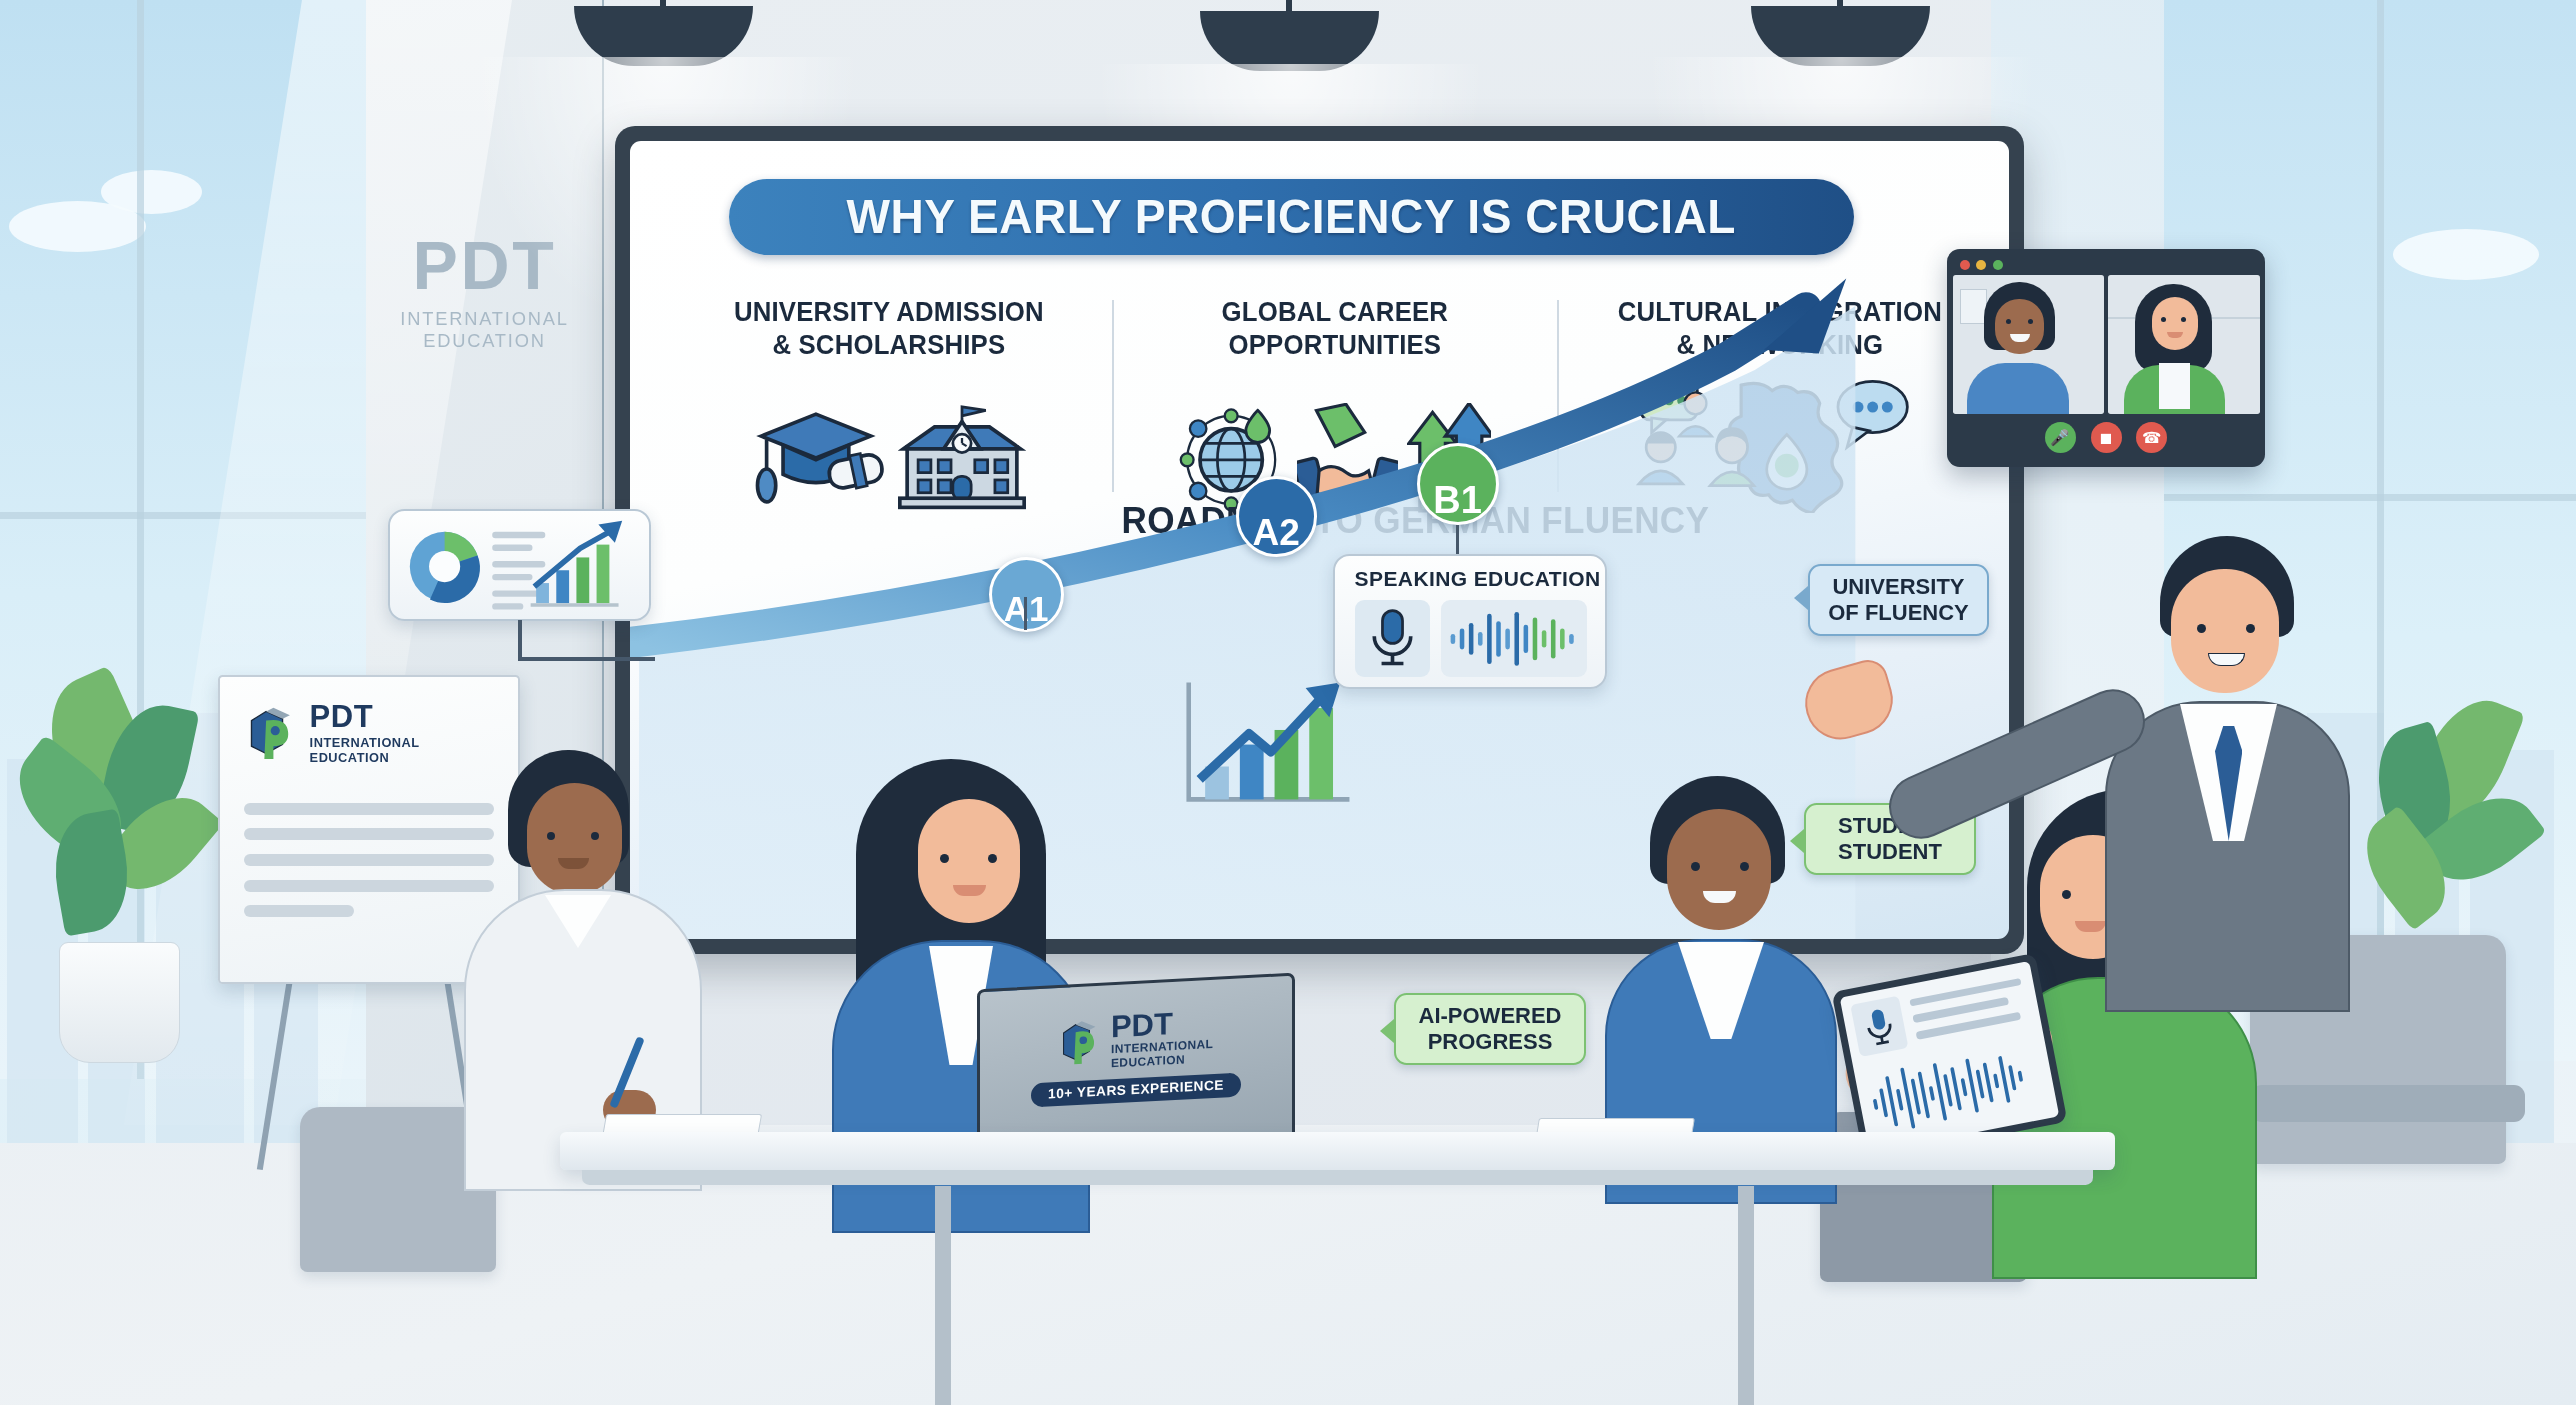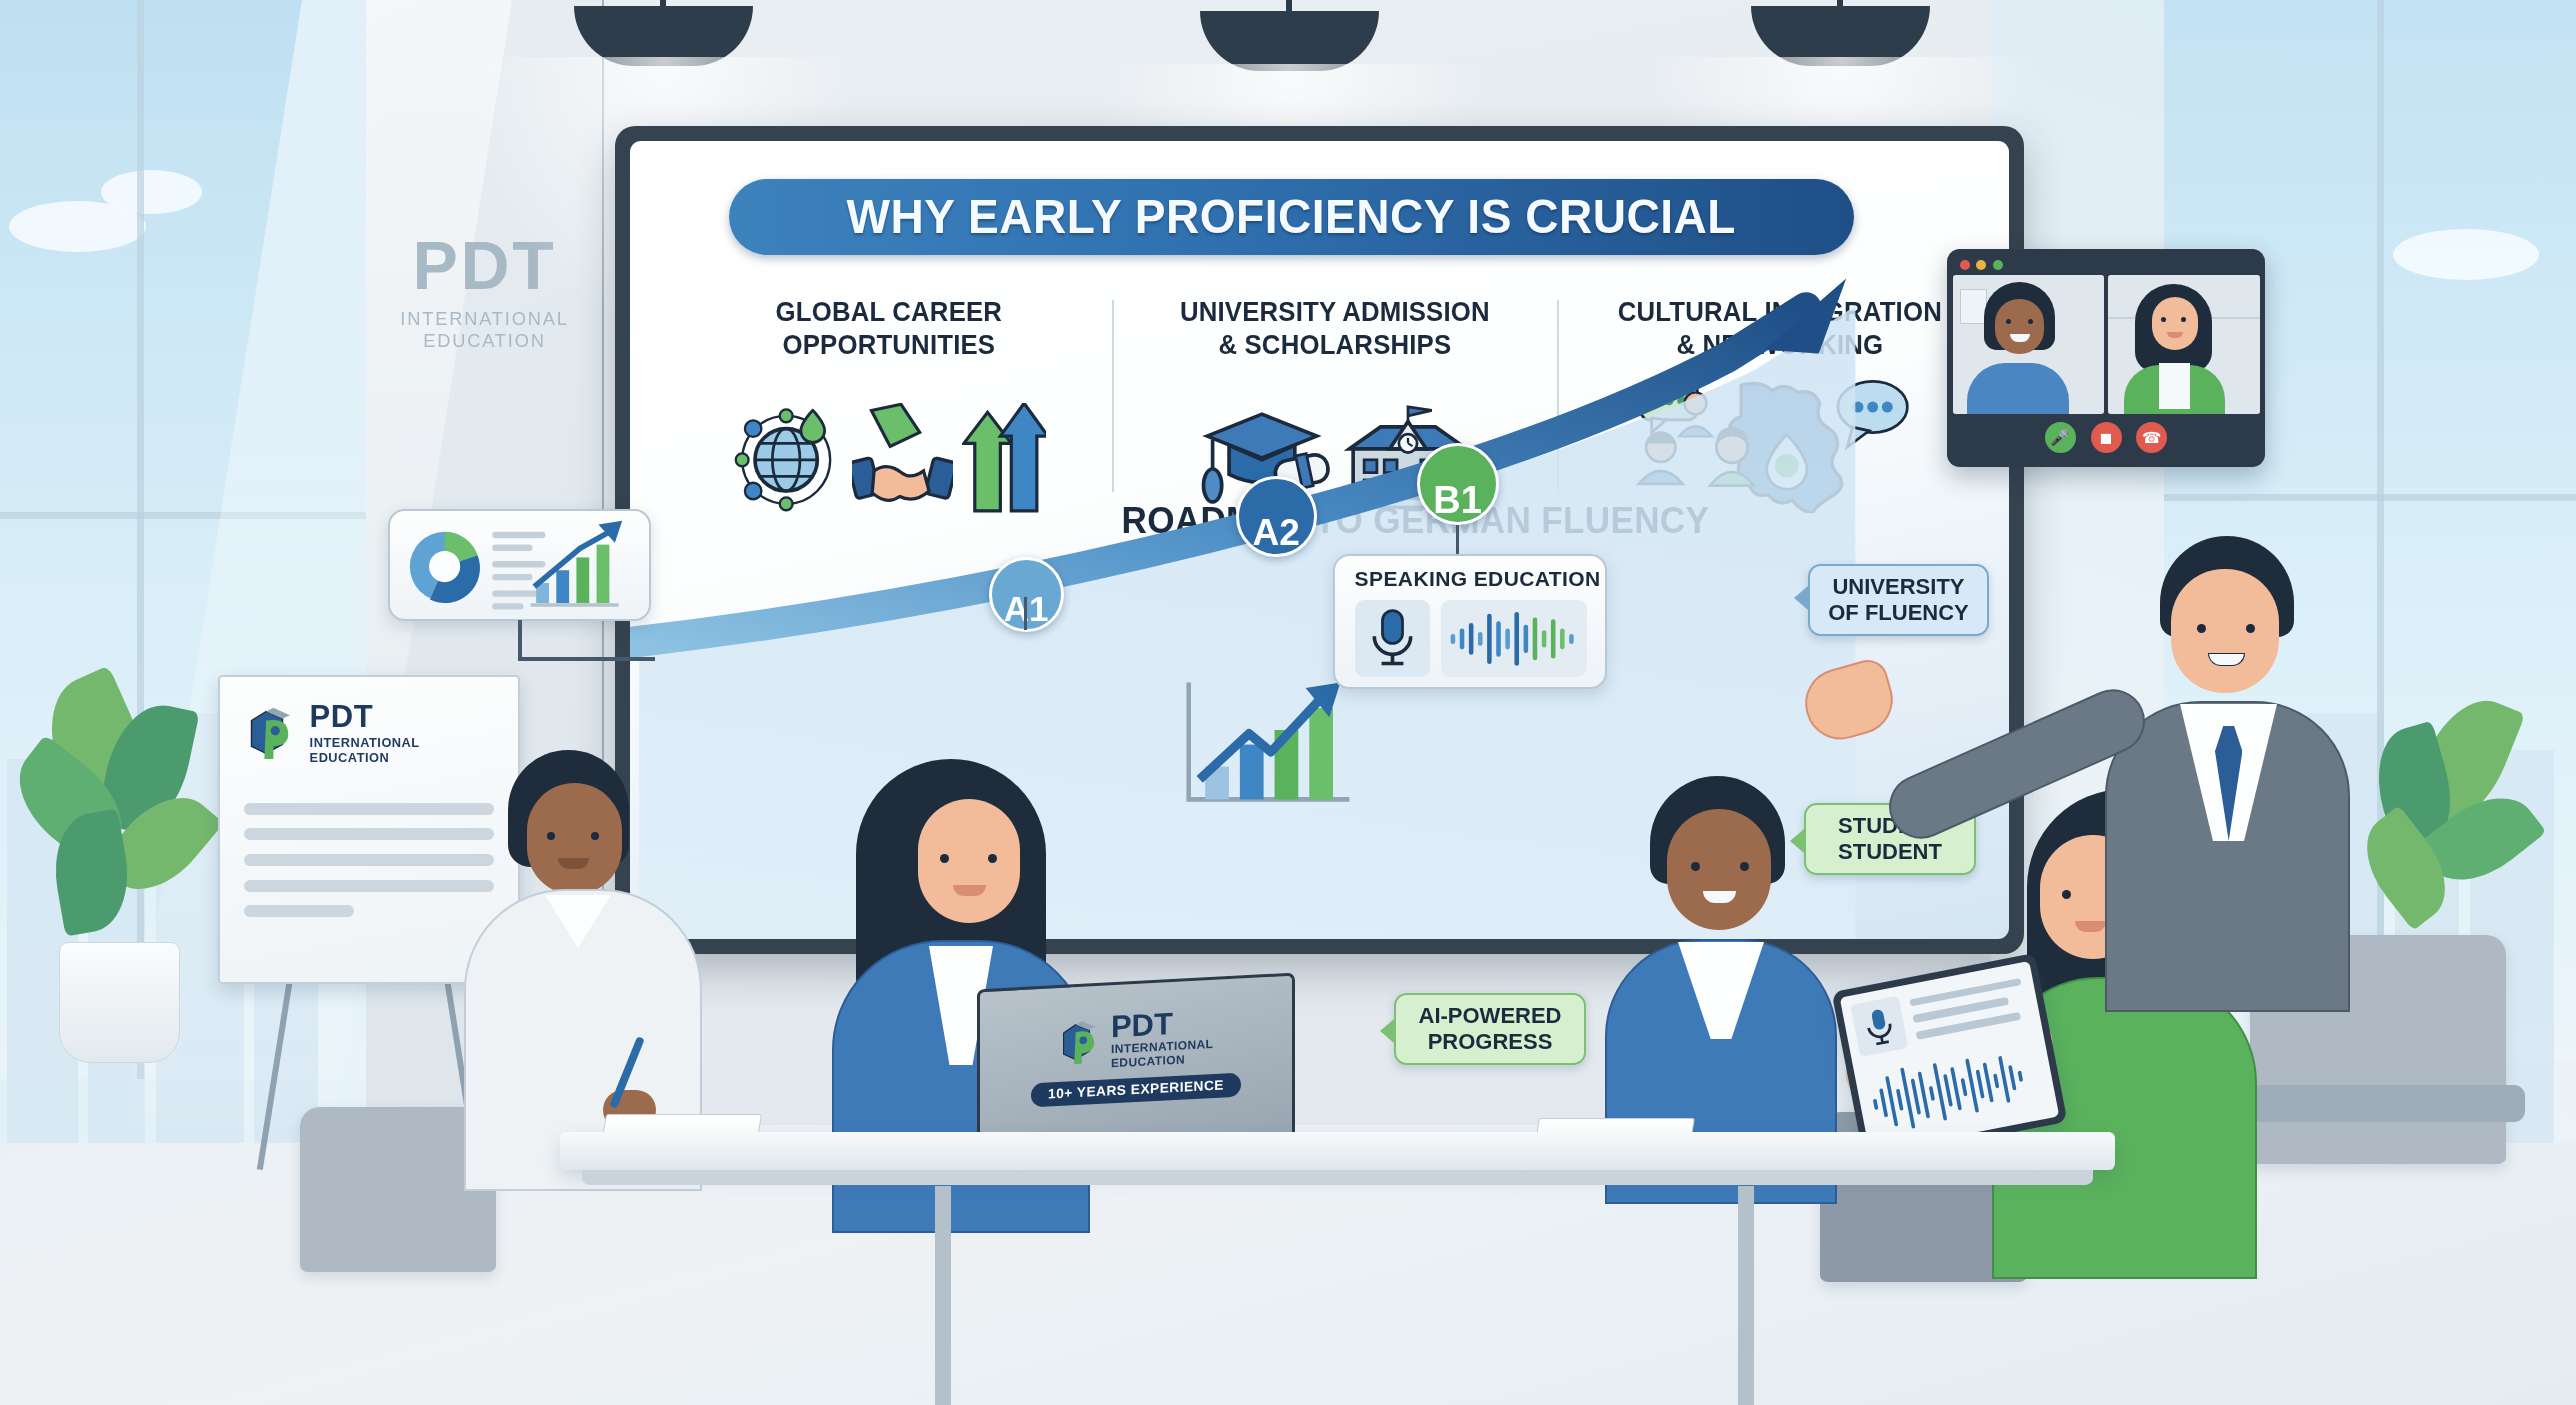--- a/index.html
+++ b/index.html
@@ -260,51 +260,20 @@
   </div>
 
   <div id="board">
     <div id="board-inner">
 
       <div class="title-pill">
         <span>WHY EARLY PROFICIENCY IS CRUCIAL</span>
       </div>
 
       <div class="cols">
-
-        <div class="col">
-          <h3>
-            <span>GLOBAL CAREER</span><br>
-            <span>OPPORTUNITIES</span>
-          </h3>
-          <div class="col-icons">
-            <svg width="110" height="110" viewBox="0 0 120 120">
-              <circle cx="58" cy="62" r="34" fill="#9ccbe8" stroke="#1b2a3d" stroke-width="4"></circle>
-              <ellipse cx="58" cy="62" rx="15" ry="34" fill="none" stroke="#1b2a3d" stroke-width="3"></ellipse>
-              <path d="M24 62 H92 M30 44 H86 M30 80 H86" stroke="#1b2a3d" stroke-width="3"></path>
-              <circle cx="58" cy="62" r="48" fill="none" stroke="#1b2a3d" stroke-width="2.5"></circle>
-              <circle cx="58" cy="14" r="7" fill="#6cbf6a" stroke="#1b2a3d" stroke-width="2.5"></circle>
-              <circle cx="10" cy="62" r="7" fill="#6cbf6a" stroke="#1b2a3d" stroke-width="2.5"></circle>
-              <circle cx="58" cy="110" r="7" fill="#6cbf6a" stroke="#1b2a3d" stroke-width="2.5"></circle>
-              <circle cx="22" cy="28" r="9" fill="#3f86c4" stroke="#1b2a3d" stroke-width="2.5"></circle>
-              <circle cx="22" cy="96" r="9" fill="#3f86c4" stroke="#1b2a3d" stroke-width="2.5"></circle>
-              <path d="M100 14 a13 13 0 1 1 -26 0 c0-9 13-22 13-22 s13 13 13 22" fill="#6cbf6a" stroke="#1b2a3d" stroke-width="3" transform="translate(0,16)"></path>
-            </svg>
-            <svg width="101" height="110" viewBox="0 0 110 120">
-              <path d="M6 12 L44 4 L68 40 L30 58 Z" fill="#6cbf6a" stroke="#1b2a3d" stroke-width="4" transform="translate(16,-2) scale(.85)"></path>
-              <rect x="0" y="62" width="26" height="40" rx="4" fill="#2b5d96" stroke="#1b2a3d" stroke-width="3.5" transform="rotate(-14 13 82)"></rect>
-              <rect x="84" y="62" width="26" height="40" rx="4" fill="#2b5d96" stroke="#1b2a3d" stroke-width="3.5" transform="rotate(14 97 82)"></rect>
-              <path d="M24 74 q14 -10 30 2 q10 8 24 -2 l6 22 q-16 14 -32 6 q-14 10 -30 -4 Z" fill="#f2bb9a" stroke="#1b2a3d" stroke-width="3.5"></path>
-            </svg>
-            <svg width="84" height="110" viewBox="0 0 92 120">
-              <path d="M8 118 L8 44 L-4 44 L22 10 L48 44 L36 44 L36 118 Z" fill="#6cbf6a" stroke="#1b2a3d" stroke-width="3.5" transform="translate(6,0)"></path>
-              <path d="M8 118 L8 36 L-4 36 L22 0 L48 36 L36 36 L36 118 Z" fill="#3f86c4" stroke="#1b2a3d" stroke-width="3.5" transform="translate(46,0)"></path>
-            </svg>
-          </div>
-        </div>
 
         <div class="col">
           <h3>
             <span>UNIVERSITY ADMISSION</span><br>
             <span>&amp; SCHOLARSHIPS</span>
           </h3>
           <div class="col-icons">
             <svg width="137" height="110" viewBox="0 0 150 120">
               <path d="M10 36 L70 12 L130 36 L70 60 Z" fill="#3f7ab8" stroke="#1b2a3d" stroke-width="4"></path>
               <path d="M34 46 L34 78 Q70 96 106 78 L106 46 L70 62 Z" fill="#2b6ba8" stroke="#1b2a3d" stroke-width="4"></path>
@@ -326,20 +295,51 @@
               <g fill="#3f7ab8" stroke="#1b2a3d" stroke-width="3">
                 <rect x="22" y="62" width="14" height="14"></rect>
                   <rect x="44" y="62" width="14" height="14"></rect>
                 <rect x="84" y="62" width="14" height="14"></rect>
                   <rect x="106" y="62" width="14" height="14"></rect>
                 <rect x="22" y="84" width="14" height="14"></rect>
                   <rect x="44" y="84" width="14" height="14"></rect>
                 <rect x="106" y="84" width="14" height="14"></rect>
               </g>
               <rect x="2" y="104" width="136" height="10" fill="#ccd8e2" stroke="#1b2a3d" stroke-width="4"></rect>
+            </svg>
+          </div>
+        </div>
+
+        <div class="col">
+          <h3>
+            <span>GLOBAL CAREER</span><br>
+            <span>OPPORTUNITIES</span>
+          </h3>
+          <div class="col-icons">
+            <svg width="110" height="110" viewBox="0 0 120 120">
+              <circle cx="58" cy="62" r="34" fill="#9ccbe8" stroke="#1b2a3d" stroke-width="4"></circle>
+              <ellipse cx="58" cy="62" rx="15" ry="34" fill="none" stroke="#1b2a3d" stroke-width="3"></ellipse>
+              <path d="M24 62 H92 M30 44 H86 M30 80 H86" stroke="#1b2a3d" stroke-width="3"></path>
+              <circle cx="58" cy="62" r="48" fill="none" stroke="#1b2a3d" stroke-width="2.5"></circle>
+              <circle cx="58" cy="14" r="7" fill="#6cbf6a" stroke="#1b2a3d" stroke-width="2.5"></circle>
+              <circle cx="10" cy="62" r="7" fill="#6cbf6a" stroke="#1b2a3d" stroke-width="2.5"></circle>
+              <circle cx="58" cy="110" r="7" fill="#6cbf6a" stroke="#1b2a3d" stroke-width="2.5"></circle>
+              <circle cx="22" cy="28" r="9" fill="#3f86c4" stroke="#1b2a3d" stroke-width="2.5"></circle>
+              <circle cx="22" cy="96" r="9" fill="#3f86c4" stroke="#1b2a3d" stroke-width="2.5"></circle>
+              <path d="M100 14 a13 13 0 1 1 -26 0 c0-9 13-22 13-22 s13 13 13 22" fill="#6cbf6a" stroke="#1b2a3d" stroke-width="3" transform="translate(0,16)"></path>
+            </svg>
+            <svg width="101" height="110" viewBox="0 0 110 120">
+              <path d="M6 12 L44 4 L68 40 L30 58 Z" fill="#6cbf6a" stroke="#1b2a3d" stroke-width="4" transform="translate(16,-2) scale(.85)"></path>
+              <rect x="0" y="62" width="26" height="40" rx="4" fill="#2b5d96" stroke="#1b2a3d" stroke-width="3.5" transform="rotate(-14 13 82)"></rect>
+              <rect x="84" y="62" width="26" height="40" rx="4" fill="#2b5d96" stroke="#1b2a3d" stroke-width="3.5" transform="rotate(14 97 82)"></rect>
+              <path d="M24 74 q14 -10 30 2 q10 8 24 -2 l6 22 q-16 14 -32 6 q-14 10 -30 -4 Z" fill="#f2bb9a" stroke="#1b2a3d" stroke-width="3.5"></path>
+            </svg>
+            <svg width="84" height="110" viewBox="0 0 92 120">
+              <path d="M8 118 L8 44 L-4 44 L22 10 L48 44 L36 44 L36 118 Z" fill="#6cbf6a" stroke="#1b2a3d" stroke-width="3.5" transform="translate(6,0)"></path>
+              <path d="M8 118 L8 36 L-4 36 L22 0 L48 36 L36 36 L36 118 Z" fill="#3f86c4" stroke="#1b2a3d" stroke-width="3.5" transform="translate(46,0)"></path>
             </svg>
           </div>
         </div>
 
         <div class="col">
           <h3>
             <span>CULTURAL INTEGRATION</span><br>
             <span>&amp; NETWORKING</span>
           </h3>
           <div class="col-icons">

